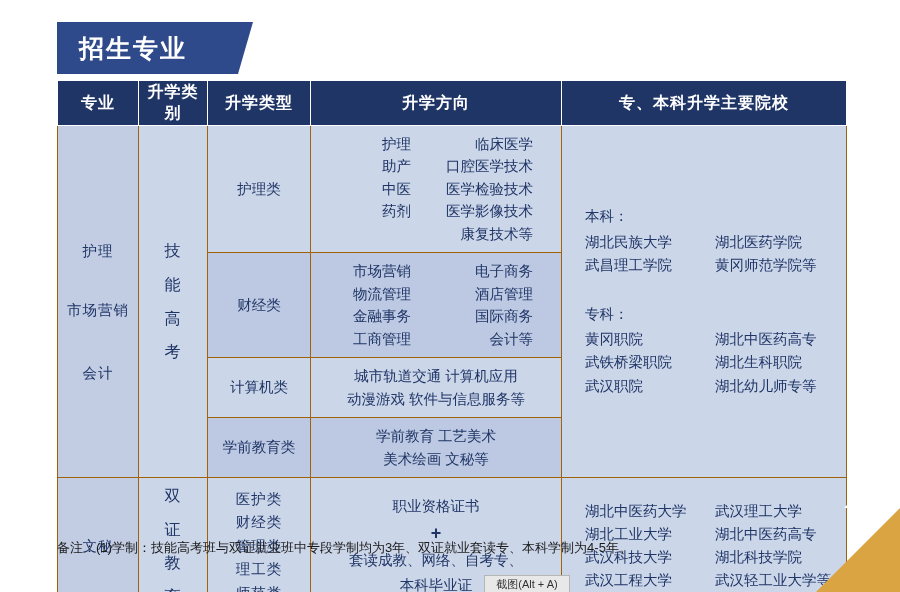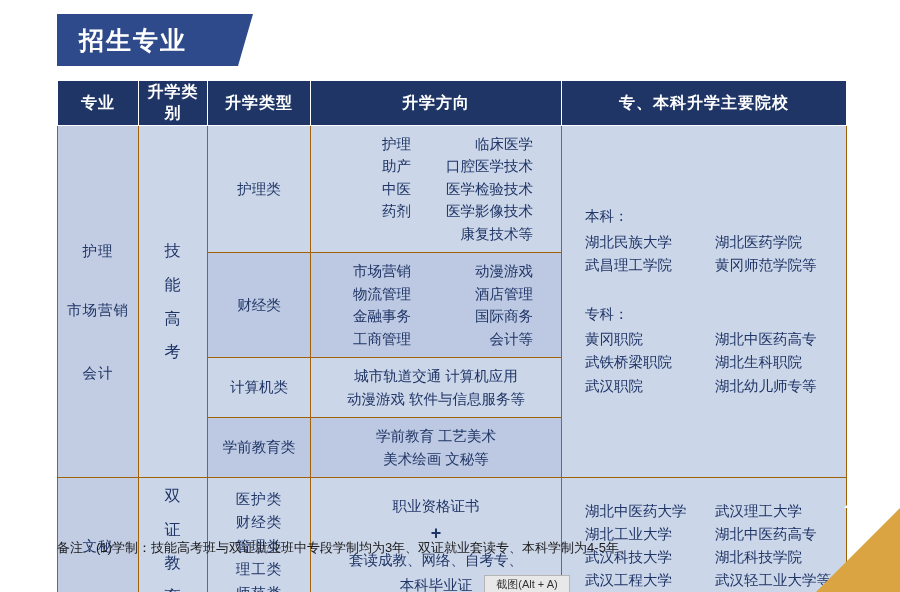--- a/index.html
+++ b/index.html
@@ -19,21 +19,21 @@
   .banner-wrap {
     position: absolute;
     left: 57px;
     top: 14px;
     width: 196px;
     height: 52px;
   }
   .banner {
     position: absolute;
     left: 0;
-    top: 0;
+    top: 8px;
     width: 196px;
     height: 52px;
     background: #2e4a8b;
     clip-path: polygon(0 0, 196px 0, 181px 52px, 0 52px);
     display: flex;
     align-items: center;
   }
   .banner-text {
     color: #ffffff;
     font-size: 25px;
@@ -241,21 +241,21 @@
       </div>
     </td>
   </tr>
 
   <tr>
     <td class="c-type c-type-alt" style="height:88px;">财经类</td>
     <td class="c-dir c-dir-alt">
       <div class="cell-lines">
         <div class="row2">
           <span class="col-a">市场营销</span>
-          <span class="col-b">动漫游戏</span>
+          <span class="col-b">电子商务</span>
         </div>
         <div class="row2">
           <span class="col-a">物流管理</span>
           <span class="col-b">酒店管理</span>
         </div>
         <div class="row2">
           <span class="col-a">金融事务</span>
           <span class="col-b">国际商务</span>
         </div>
         <div class="row2">

